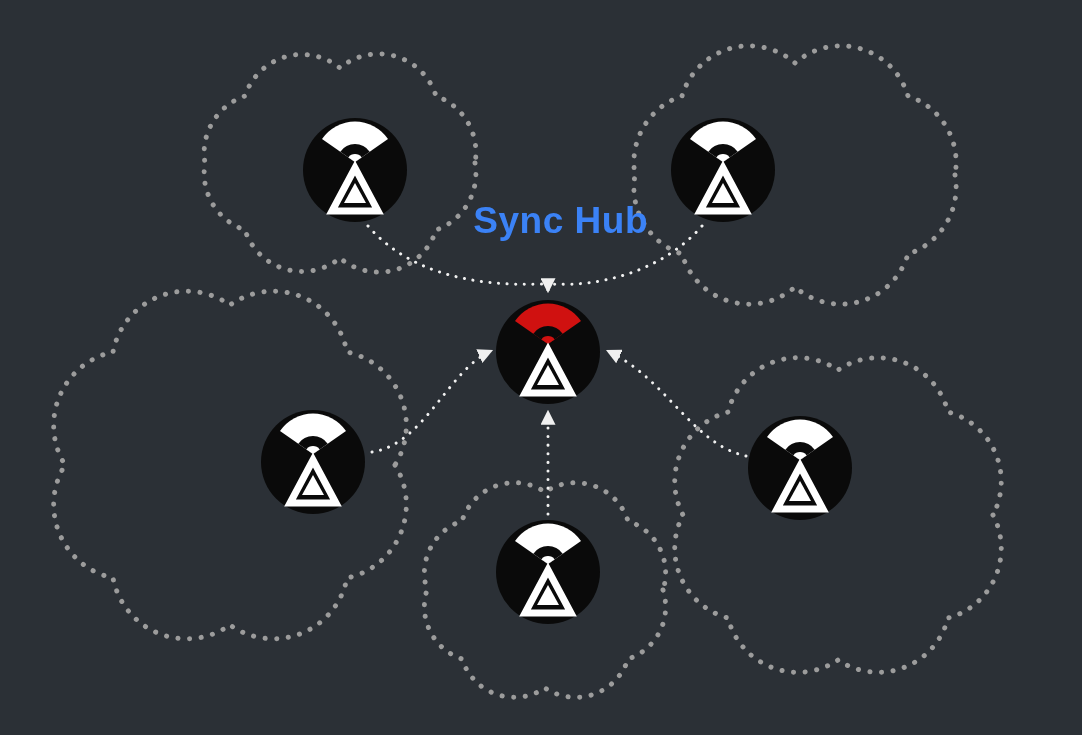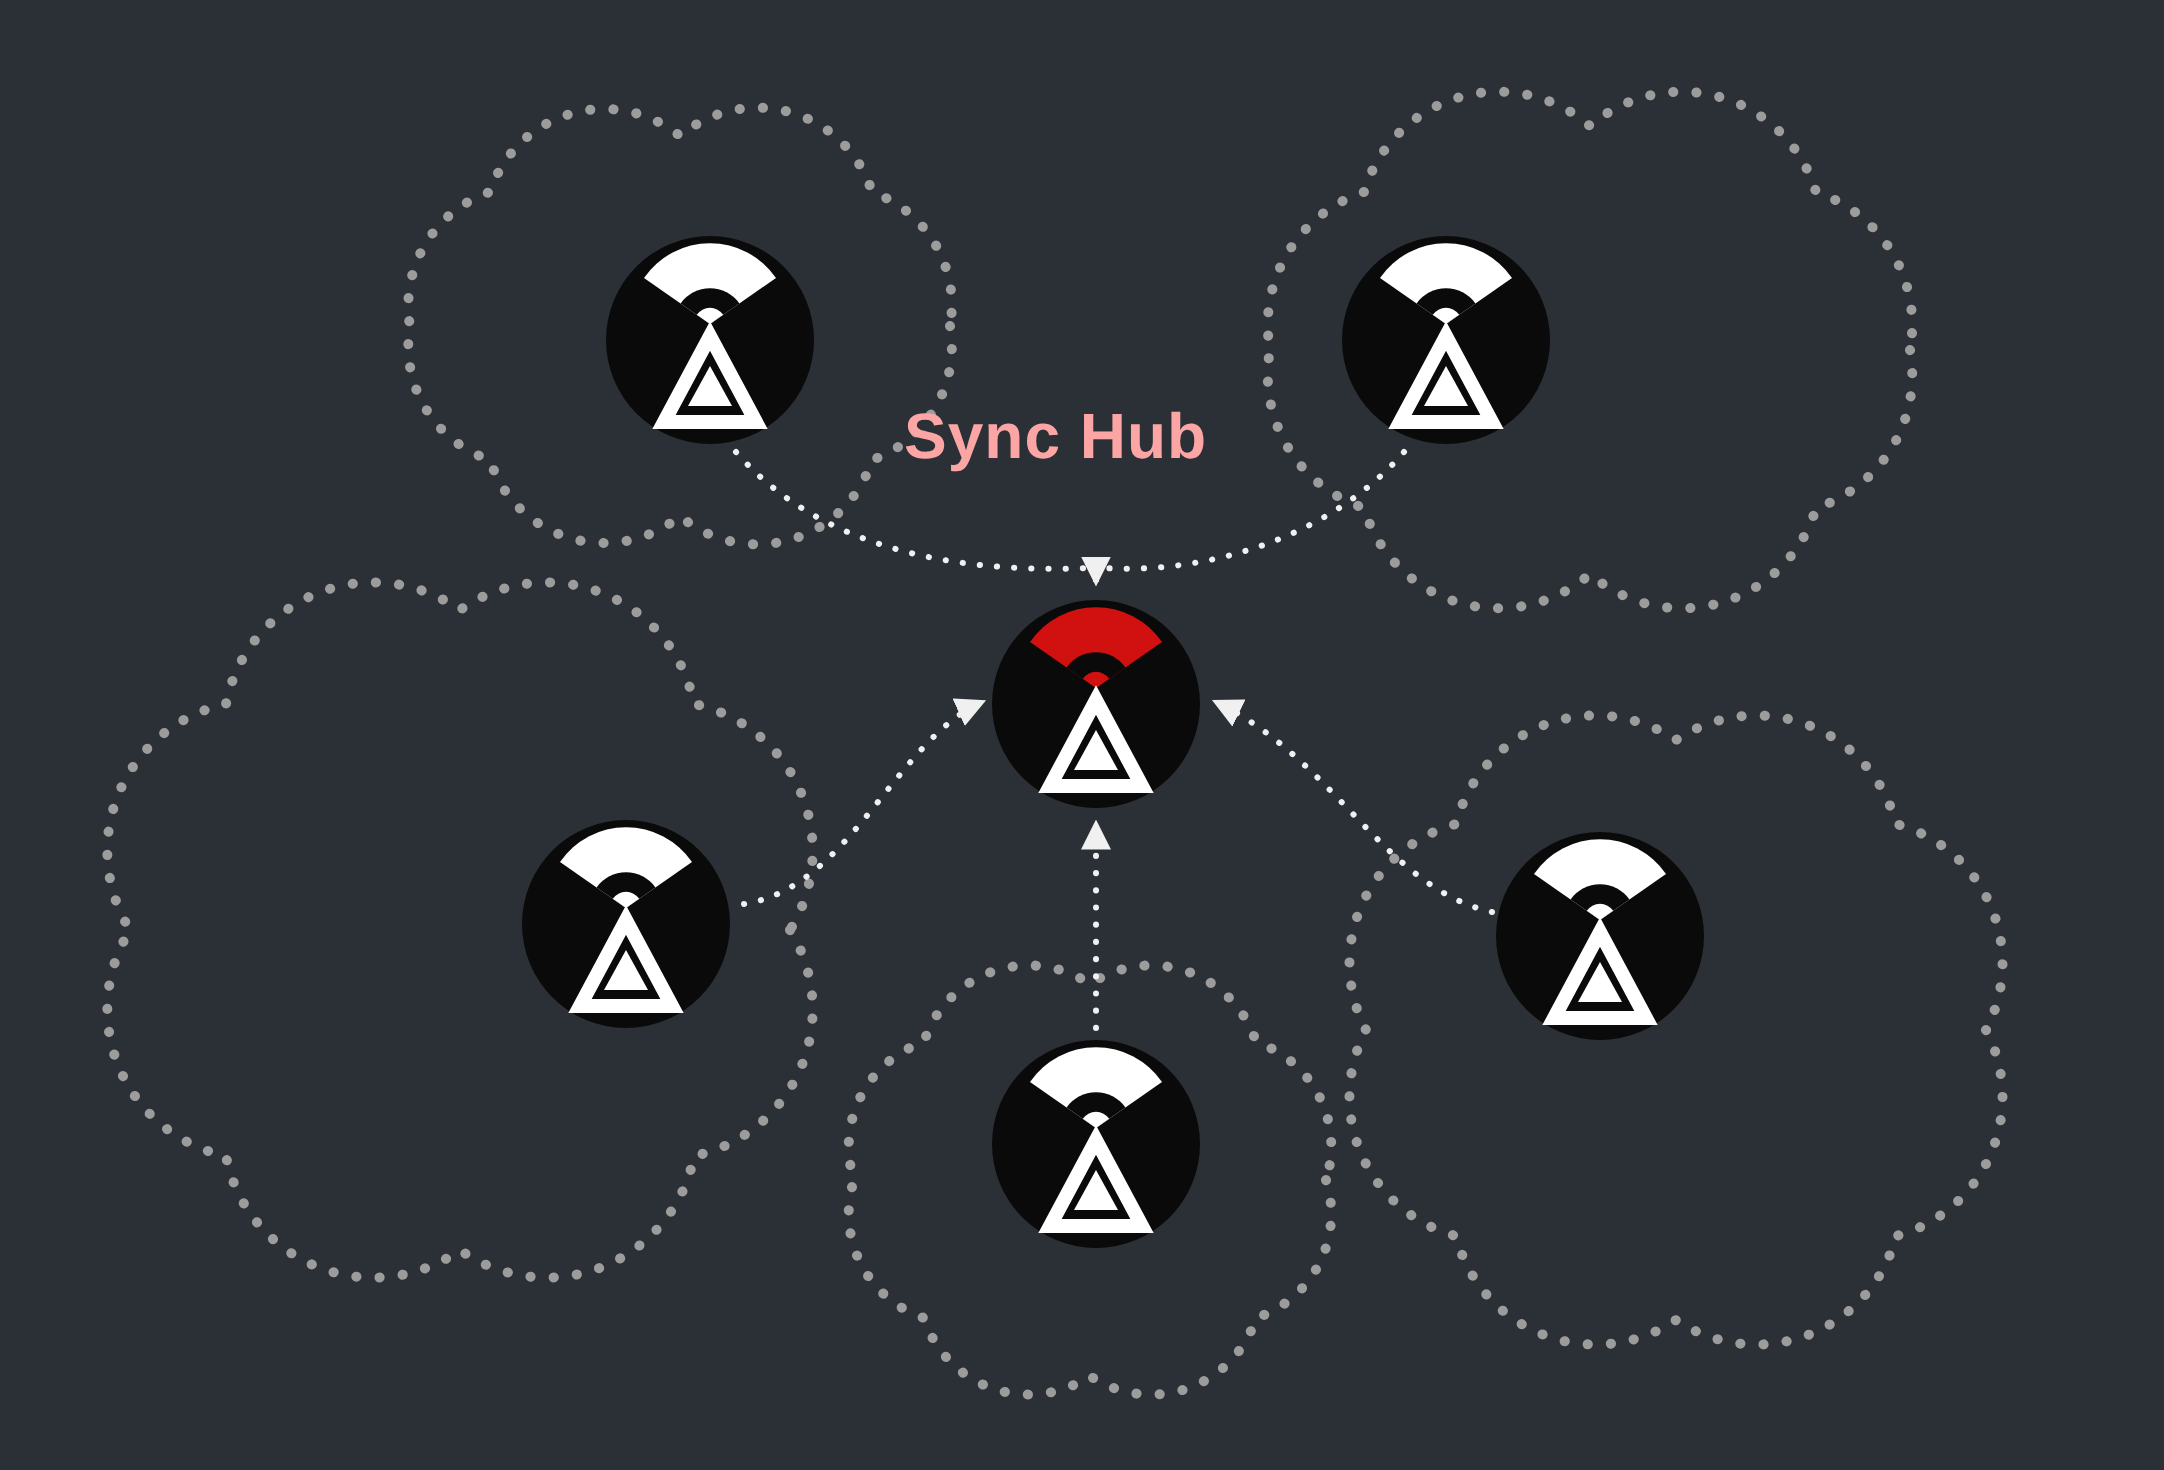--- a/index.html
+++ b/index.html
@@ -19,23 +19,23 @@
     background:var(--background);
     overflow:hidden;
     font-family:"Liberation Sans", sans-serif;
   }
   .diagram-svg{position:absolute;left:0;top:0;}
   .hub-label{
     position:absolute;
     left:452px;
     top:200px;
     width:196px;
-    text-align:left;
-    color:#fca5a5;
-    font-size:32px;
+    text-align:right;
+    color:#3b82f6;
+    font-size:37px;
     font-weight:700;
     letter-spacing:0.5px;
     white-space:nowrap;
     user-select:none;
   }
   .cloud{
     fill:none;
     stroke:var(--cloud-outline);
     stroke-width:5;
     stroke-linecap:round;

